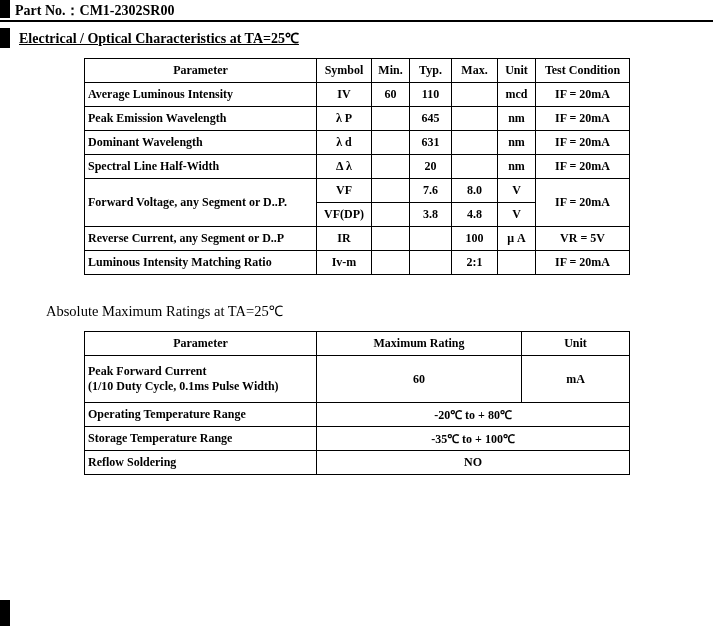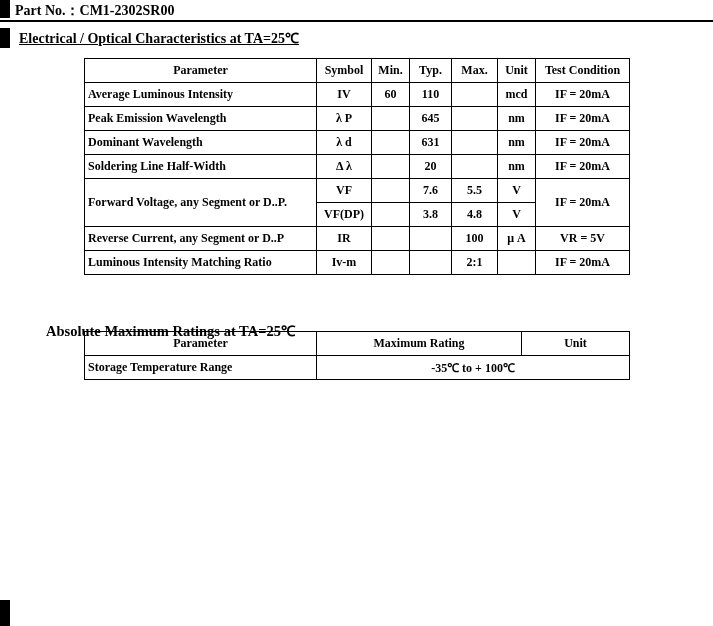--- a/index.html
+++ b/index.html
@@ -23,21 +23,21 @@
     position: absolute; top: 20px; left: 0;
     width: 713px; height: 2px; background: #000;
   }
   .title1 {
     position: absolute; top: 28px; left: 19px;
     font-size: 14px; font-weight: bold;
     text-decoration: underline;
   }
   .title2 {
     position: absolute; top: 300px; left: 46px;
-    font-size: 14.5px; font-weight: bold; margin-top: 20px;
+    font-size: 14.5px; font-weight: normal;
   }
 
   table { border-collapse: collapse; position: absolute; left: 84px; border: 1.5px solid #000; }
   .t1 { top: 58px; }
   .t2 { top: 331px; }
   th, td {
     border: 1px solid #000;
     font-weight: bold;
     font-size: 12px;
     text-align: center;
@@ -107,34 +107,34 @@
       <tr>
         <td class="param">Dominant Wavelength</td>
         <td>λ d</td>
         <td></td>
         <td>631</td>
         <td></td>
         <td>nm</td>
         <td>IF = 20mA</td>
       </tr>
       <tr>
-        <td class="param">Soldering Line Half-Width</td>
+        <td class="param">Spectral Line Half-Width</td>
         <td>Δ λ</td>
         <td></td>
         <td>20</td>
         <td></td>
         <td>nm</td>
         <td>IF = 20mA</td>
       </tr>
       <tr>
         <td class="param" rowspan="2">Forward Voltage, any Segment or D..P.</td>
         <td>VF</td>
         <td></td>
         <td>7.6</td>
-        <td>5.5</td>
+        <td>8.0</td>
         <td>V</td>
         <td rowspan="2">IF = 20mA</td>
       </tr>
       <tr>
         <td>VF(DP)</td>
         <td></td>
         <td>3.8</td>
         <td>4.8</td>
         <td>V</td>
       </tr>
@@ -168,22 +168,36 @@
         <col style="width:108px">
     </colgroup>
     <thead>
       <tr>
         <th>Parameter</th>
         <th>Maximum Rating</th>
         <th>Unit</th>
       </tr>
     </thead>
     <tbody>
+      <tr class="h48">
+        <td class="param">Peak Forward Current
+(1/10 Duty Cycle, 0.1ms Pulse Width)</td>
+        <td>60</td>
+        <td>mA</td>
+      </tr>
+      <tr>
+        <td class="param">Operating Temperature Range</td>
+        <td colspan="2">-20℃  to + 80℃</td>
+      </tr>
       <tr>
         <td class="param">Storage Temperature Range</td>
         <td colspan="2">-35℃  to + 100℃</td>
       </tr>
+      <tr>
+        <td class="param">Reflow Soldering</td>
+        <td colspan="2">NO</td>
+      </tr>
     </tbody>
   </table>
 
   <div class="edge-mark mark-bottom"></div>
 
 </div>
 
 </body></html>

